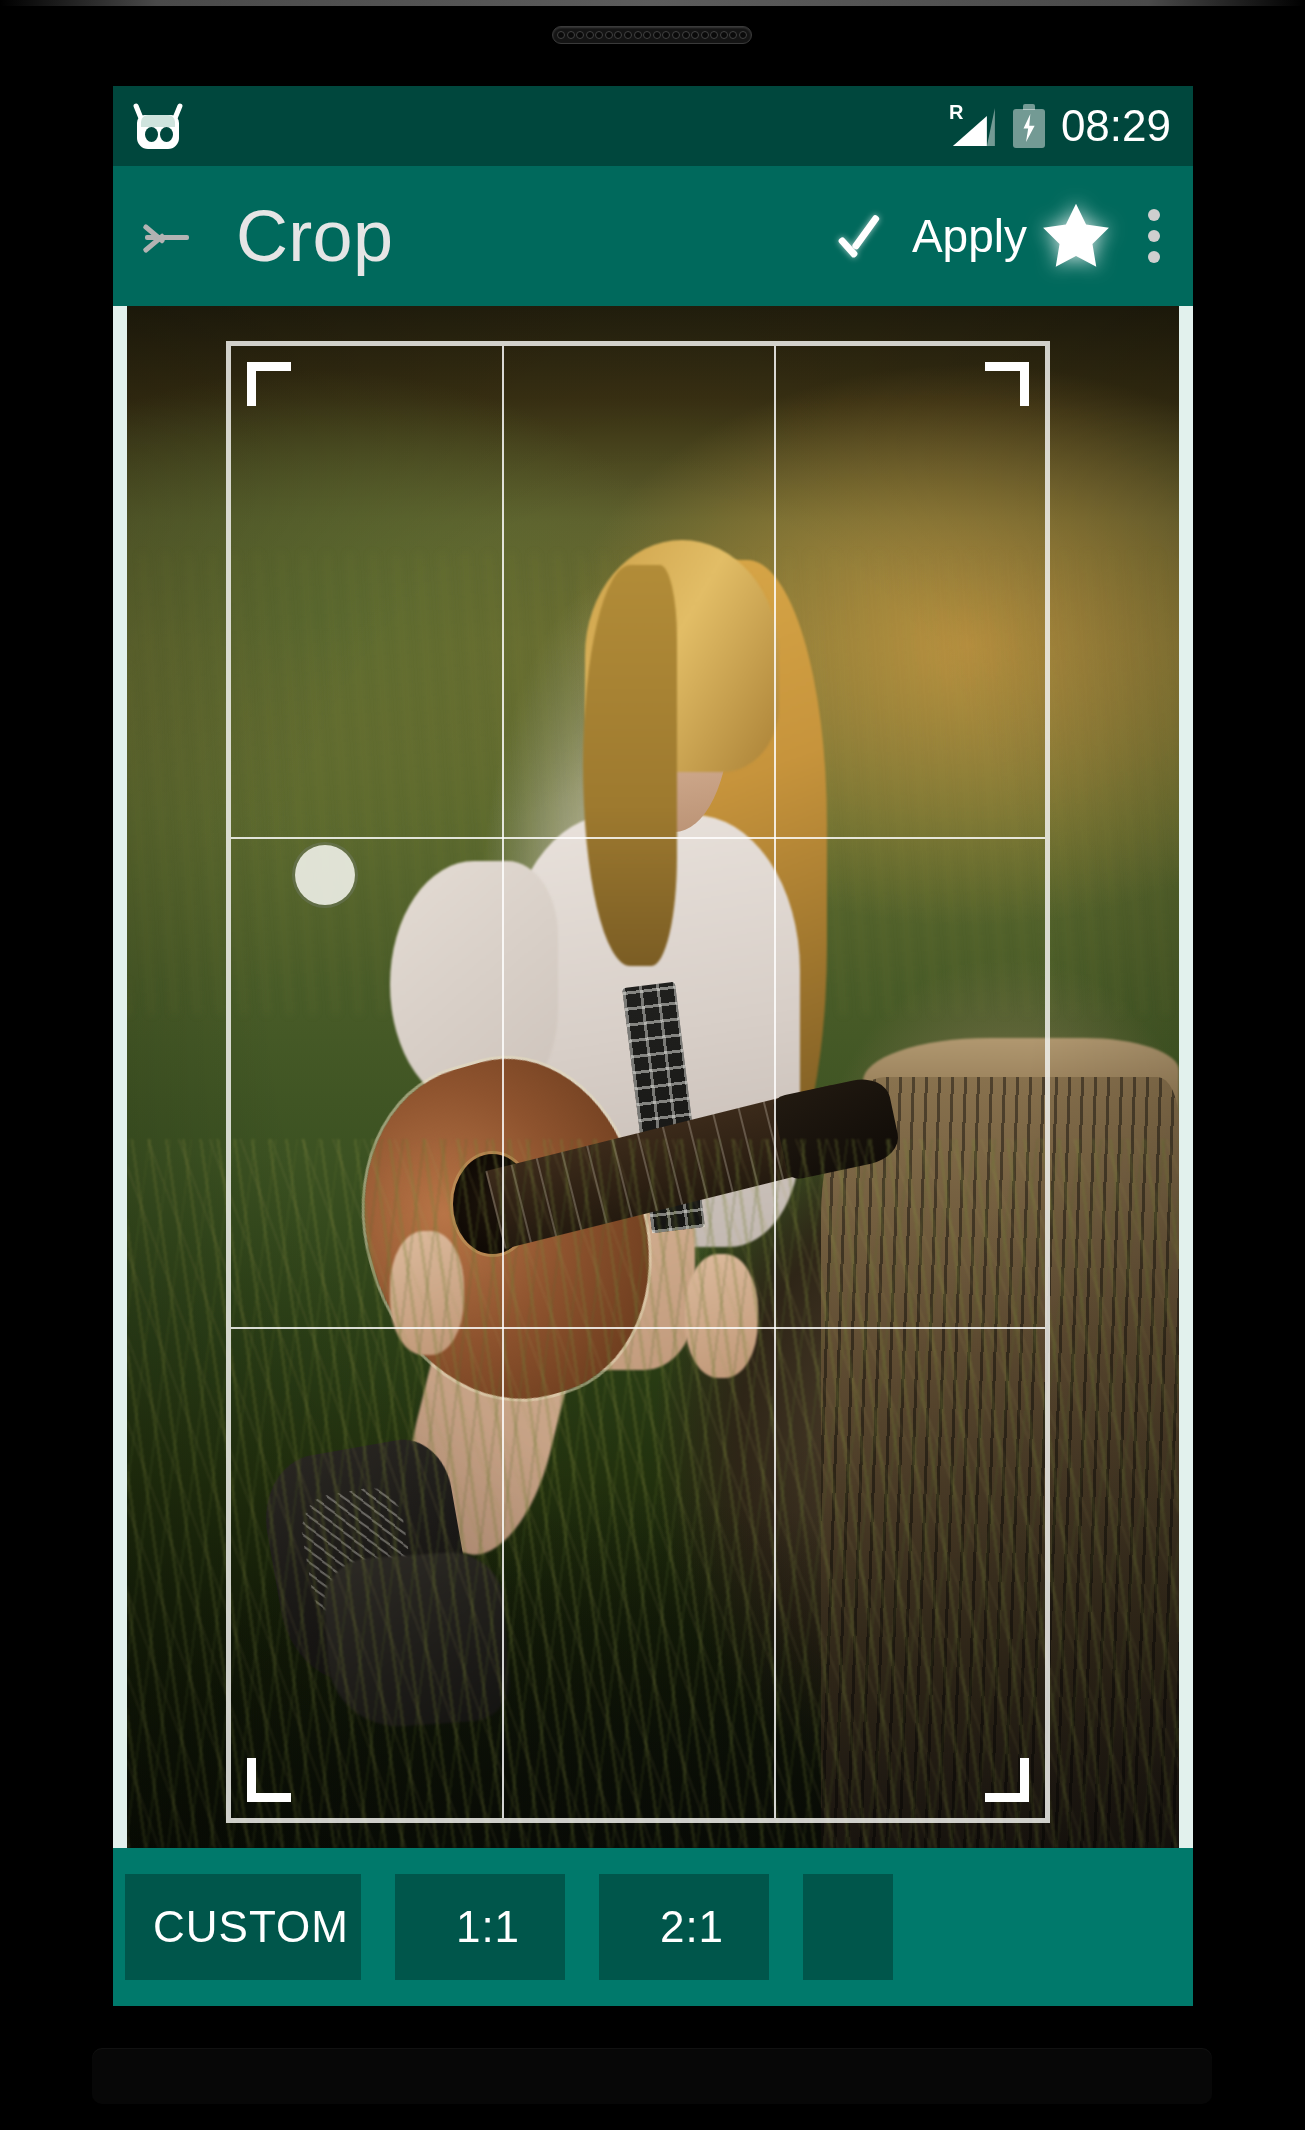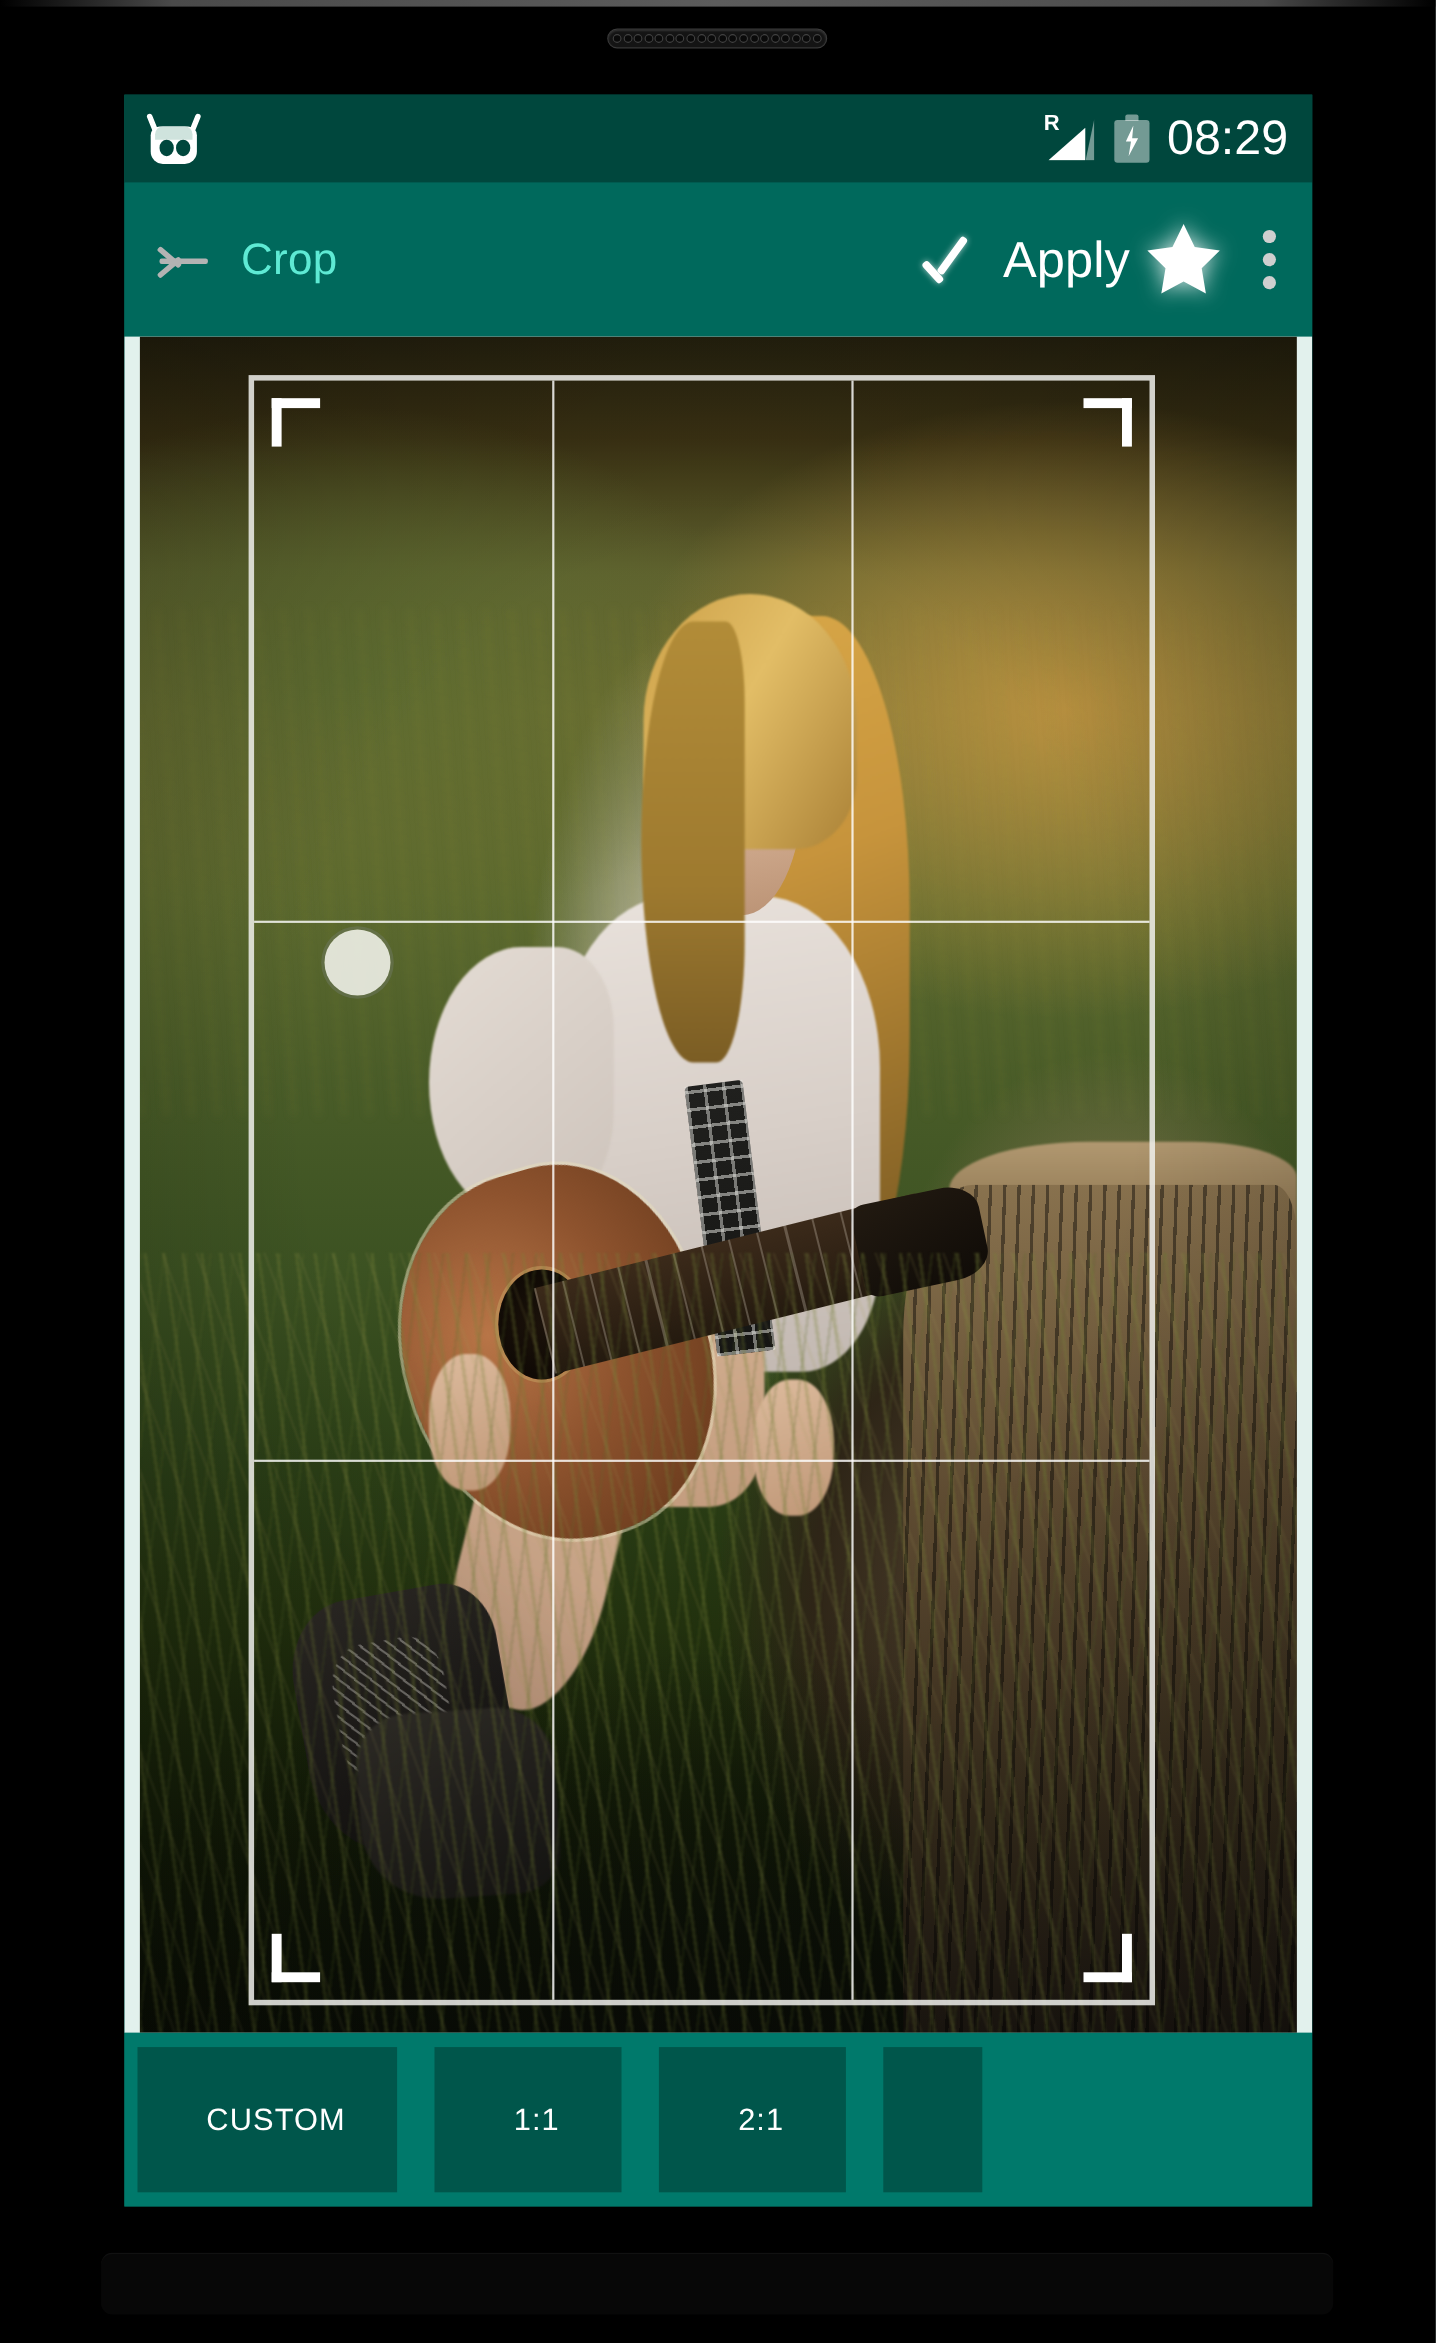--- a/index.html
+++ b/index.html
@@ -125,21 +125,21 @@
   .back-arrow .shaft{
     position:absolute; left:8px; top:30px; width:44px; height:5px; background:#b3b3b3; border-radius:2px;
   }
   .back-arrow .h1,.back-arrow .h2{
     position:absolute; left:7px; width:26px; height:5px; background:#b3b3b3; border-radius:2px;
   }
   .back-arrow .h1{ top:18px; transform-origin:left center; transform:rotate(40deg); }
   .back-arrow .h2{ top:44px; transform-origin:left center; transform:rotate(-40deg); }
 
   .tb-title{
-    font-size:40px; color:#5eead4; margin-left:20px; letter-spacing:.3px; white-space:nowrap;
+    font-size:72px; color:#e5e5e5; margin-left:37px; letter-spacing:.3px; white-space:nowrap;
   }
   .tb-spacer{ flex:1; }
 
   .tick{ position:relative; width:62px; height:62px; flex:0 0 auto; cursor:pointer; margin-right:4px; }
   .tick .s{
     position:absolute; background:#fff; border-radius:3px;
     box-shadow:0 0 6px rgba(255,255,255,.65);
   }
   .tick .s1{ left:10px; top:30px; width:24px; height:7px; transform-origin:left center; transform:rotate(48deg); }
   .tick .s2{ left:24px; top:40px; width:40px; height:7px; transform-origin:left center; transform:rotate(-54deg); }
@@ -382,23 +382,23 @@
 
   
   #ratios{
     position:relative; height:158px; width:100%;
     background:#00796b;
     display:flex; align-items:center;
     padding:0 0 0 12px;
     overflow:hidden;
   }
   .ratio-btn{
-    height:132px; background:#00564b;
+    height:106px; background:#00564b;
     display:flex; align-items:center; justify-content:center;
-    color:#fff; font-size:28px; letter-spacing:1px;
+    color:#fff; font-size:44px; letter-spacing:1px;
     margin-right:34px; flex:0 0 auto; cursor:pointer;
     white-space:nowrap;
     padding-left:16px;
   }
   .ratio-btn.w-custom{ width:236px; }
   .ratio-btn.w-std{ width:170px; }
   .ratio-btn.w-cut{ width:90px; }
 </style>
 </head>
 <body>

